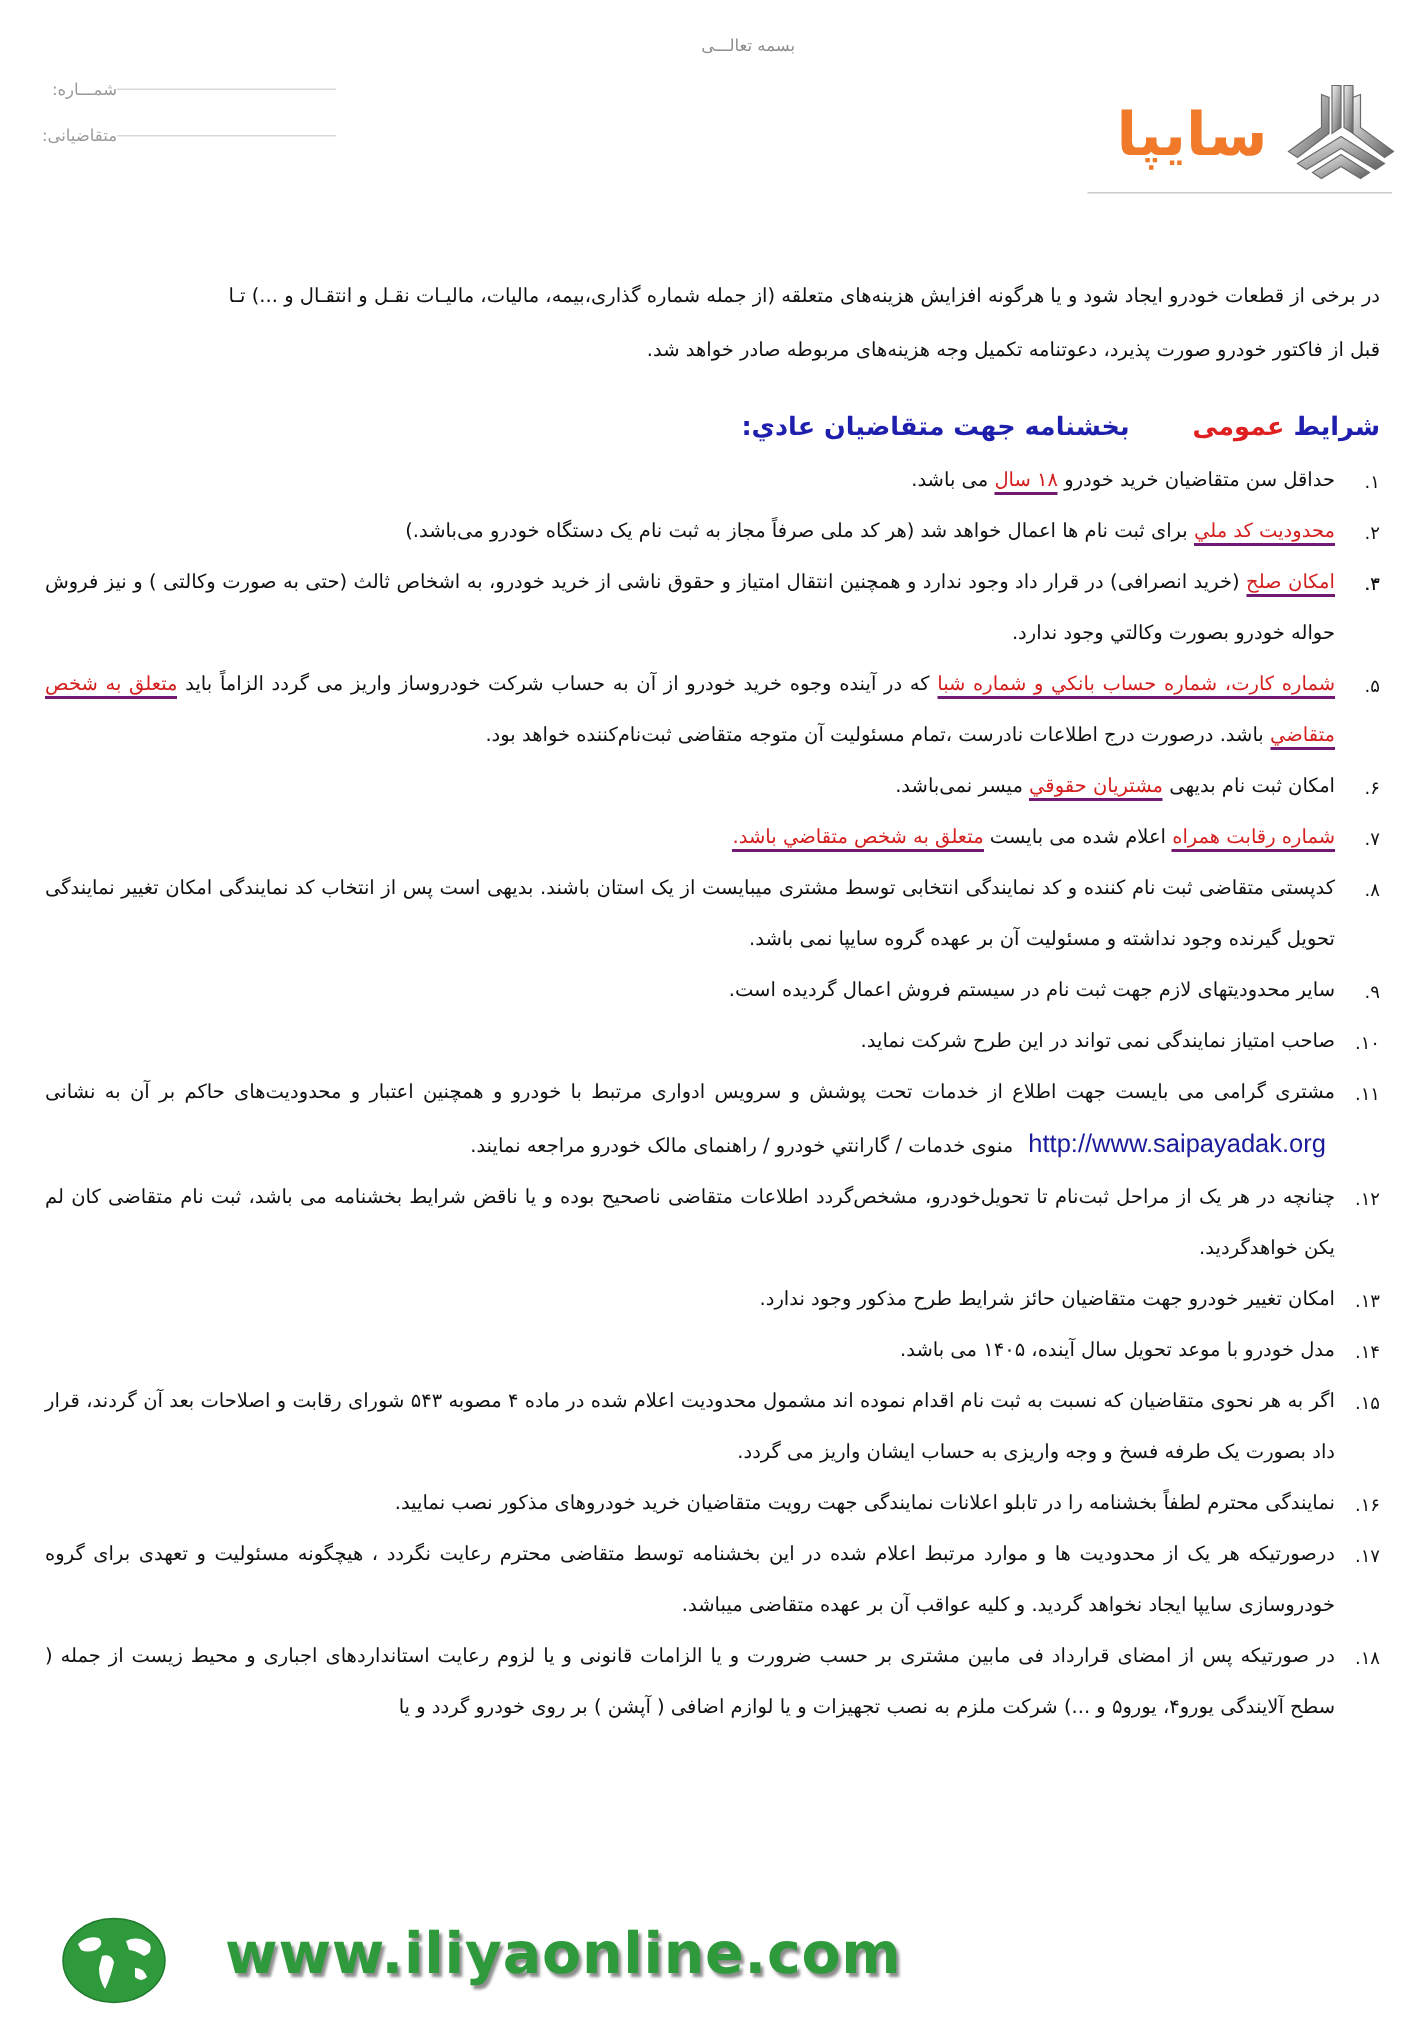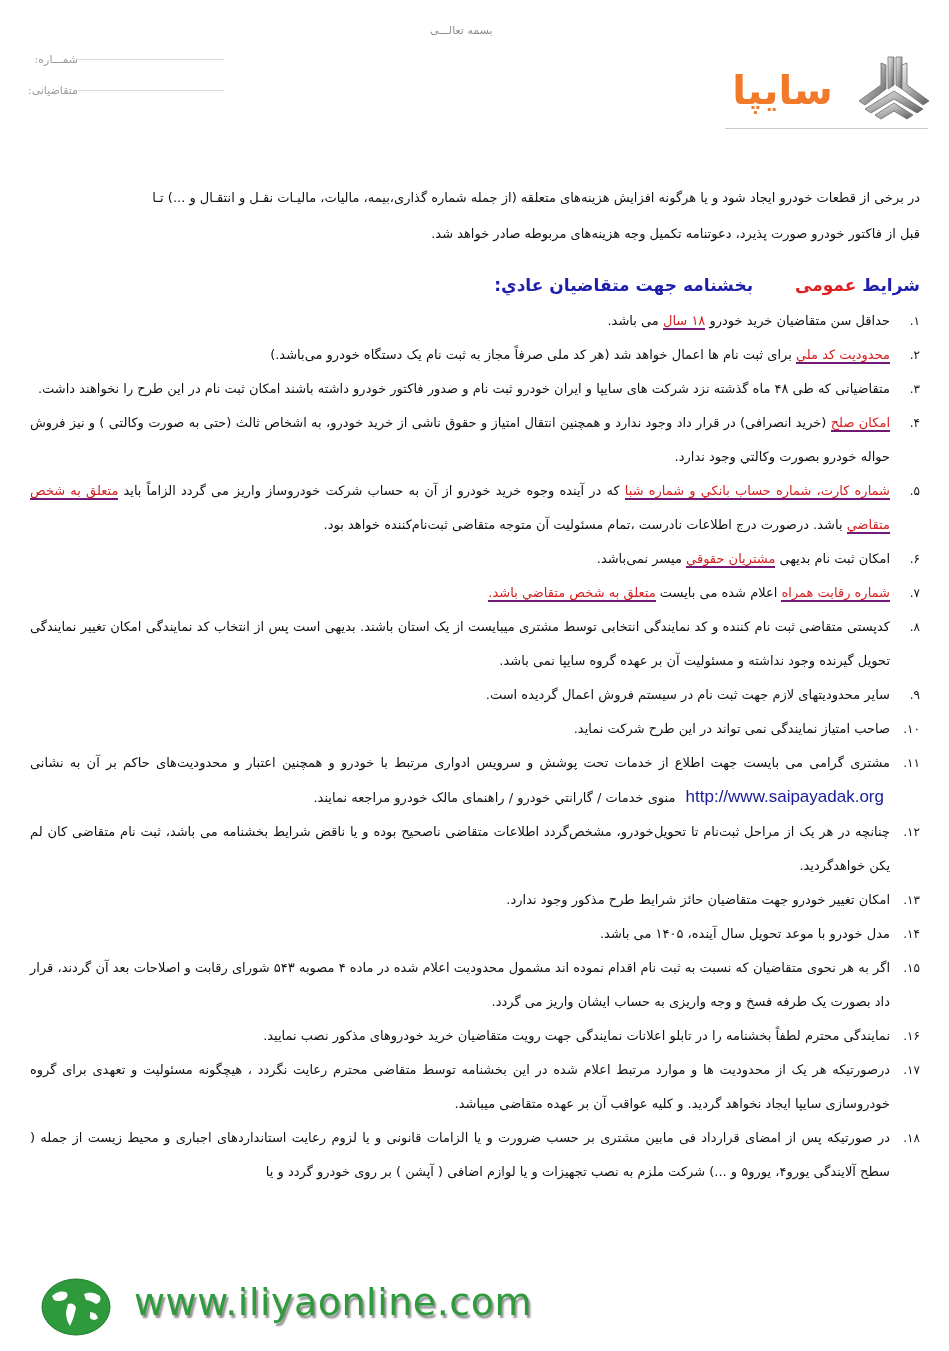--- a/index.html
+++ b/index.html
@@ -1,55 +1,55 @@
 <!DOCTYPE html>
 <html><head>
 <meta charset="utf-8">
 <style>
   * { box-sizing: border-box; margin: 0; padding: 0; }
   html, body { width: 949px; height: 1351px; background: #ffffff; overflow: hidden; }
   body { position: relative; font-family: "DejaVu Sans", sans-serif; color: #111; }
 
   
   .header { position: absolute; top: 0; left: 0; width: 949px; height: 150px; }
-  .bismillah { position: absolute; top: 24px; left: 430px; width: 100px; text-align: left;
+  .bismillah { position: absolute; top: 24px; left: 430px; width: 100px; text-align: right;
     font-size: 11px; color: #8d8d8d; direction: rtl; }
   .meta-fields { position: absolute; top: 44px; left: 30px; width: 200px; }
   .meta-row { display: flex; flex-direction: row-reverse; align-items: center; height: 31px; direction: rtl; }
   .meta-label { font-size: 11px; color: #9a9a9a; width: 48px; text-align: right; white-space: nowrap; }
   .meta-line { flex: 1; border-bottom: 1px solid #d9d9d9; margin-left: 0; margin-right: 6px; height: 1px; }
 
   .slogan-box { position: absolute; top: 63px; left: 432px; width: 186px; height: 52px; }
   .slogan-text { position: absolute; top: 0; left: 0; width: 186px; height: 52px; display: flex;
     align-items: center; justify-content: center; font-family: "DejaVu Serif", serif; font-style: italic;
     font-size: 17px; color: #3b1a10; direction: rtl; }
 
   .saipa-logo { position: absolute; top: 50px; left: 720px; width: 215px; height: 80px; }
-  .saipa-word { position: absolute; top: 10px; left: 0; width: 125px; text-align: center;
+  .saipa-word { position: absolute; top: 10px; left: 0; width: 125px; 
     font-size: 40px; font-weight: bold; color: #f07a2a; direction: rtl; line-height: 60px; }
   .saipa-emblem { position: absolute; top: 5px; left: 135px; width: 78px; height: 66px; }
   .saipa-rule { position: absolute; top: 128px; left: 725px; width: 203px; border-top: 1px solid #c9c9c9; }
 
   
   .content { position: absolute; top: 180px; left: 30px; width: 890px; direction: rtl; text-align: justify;
     font-family: "DejaVu Sans", sans-serif; font-size: 13px; color: #111; }
   .para { line-height: 36px; text-align-last: right; }
   .section-title { margin-top: 14px; font-size: 17px; font-weight: bold; color: #1f1fae; line-height: 38px; }
   .section-title .red { color: #e02020; margin-left: 36px; }
   .list { list-style: none; margin-top: 0; }
   .list li { position: relative; padding-right: 30px; line-height: 34px; }
   .list li .num { position: absolute; right: 0; top: 0; width: 26px; text-align: right; font-size: 12px; color: #111; }
   .hl { color: #d41f1f; font-weight: normal; border-bottom: 2px solid #701a75; }
   .link { color: #1a1a9a; font-family: "Liberation Sans", sans-serif; font-size: 17px; direction: ltr; unicode-bidi: embed; padding: 0 6px; }
 
   
   .footer { position: absolute; top: 1276px; left: 38px; width: 640px; height: 64px; }
   .globe { position: absolute; top: 2px; left: 2px; width: 72px; height: 58px; }
-  .footer-url { position: absolute; top: 4px; left: 96px; font-family: "DejaVu Sans", sans-serif;
-    font-weight: normal; font-size: 38px; color: #2f9a3c; text-shadow: 2px 3px 2px rgba(0,0,0,0.45); letter-spacing: 0.5px; }
+  .footer-url { position: absolute; top: 4px; left: 112px; font-family: "DejaVu Sans", sans-serif;
+    font-weight: bold; font-size: 38px; color: #2f9a3c; text-shadow: 2px 3px 2px rgba(0,0,0,0.45); letter-spacing: 0.5px; }
 </style>
 </head>
 <body>
 
 <div class="header">
   <div class="bismillah">بسمه تعالـــی</div>
 
   <div class="meta-fields">
     <div class="meta-row">
       <span class="meta-label">شمـــاره:</span>
@@ -100,21 +100,20 @@
       <span class="hl">۱۸ سال</span>
       <span>می باشد.</span>
     </li>
     <li>
       <span class="num">۲.</span>
       <span class="hl">محدودیت کد ملي</span>
       <span>برای ثبت نام ها اعمال خواهد شد (هر کد ملی صرفاً مجاز به ثبت نام یک دستگاه خودرو می‌باشد.)</span>
     </li>
     <li>
       <span class="num">۳.</span>
-      <span>متقاضیانی که طی ۴۸ ماه گذشته نزد شرکت های سایپا و ایران خودرو ثبت نام و صدور فاکتور خودرو داشته باشند امکان ثبت نام در این طرح را نخواهند داشت.</span>
     </li>
     <li>
       <span class="num">۴.</span>
       <span class="hl">امکان صلح</span>
       <span>(خرید انصرافی) در قرار داد وجود ندارد و همچنین انتقال امتیاز و حقوق ناشی از خرید خودرو، به اشخاص ثالث (حتی به صورت وکالتی ) و نیز فروش حواله خودرو بصورت وکالتي وجود ندارد.</span>
     </li>
     <li>
       <span class="num">۵.</span>
       <span class="hl">شماره کارت، شماره حساب بانکي و شماره شبا</span>
       <span>که در آینده وجوه خرید خودرو از آن به حساب شرکت خودروساز واریز می گردد الزاماً باید</span>

